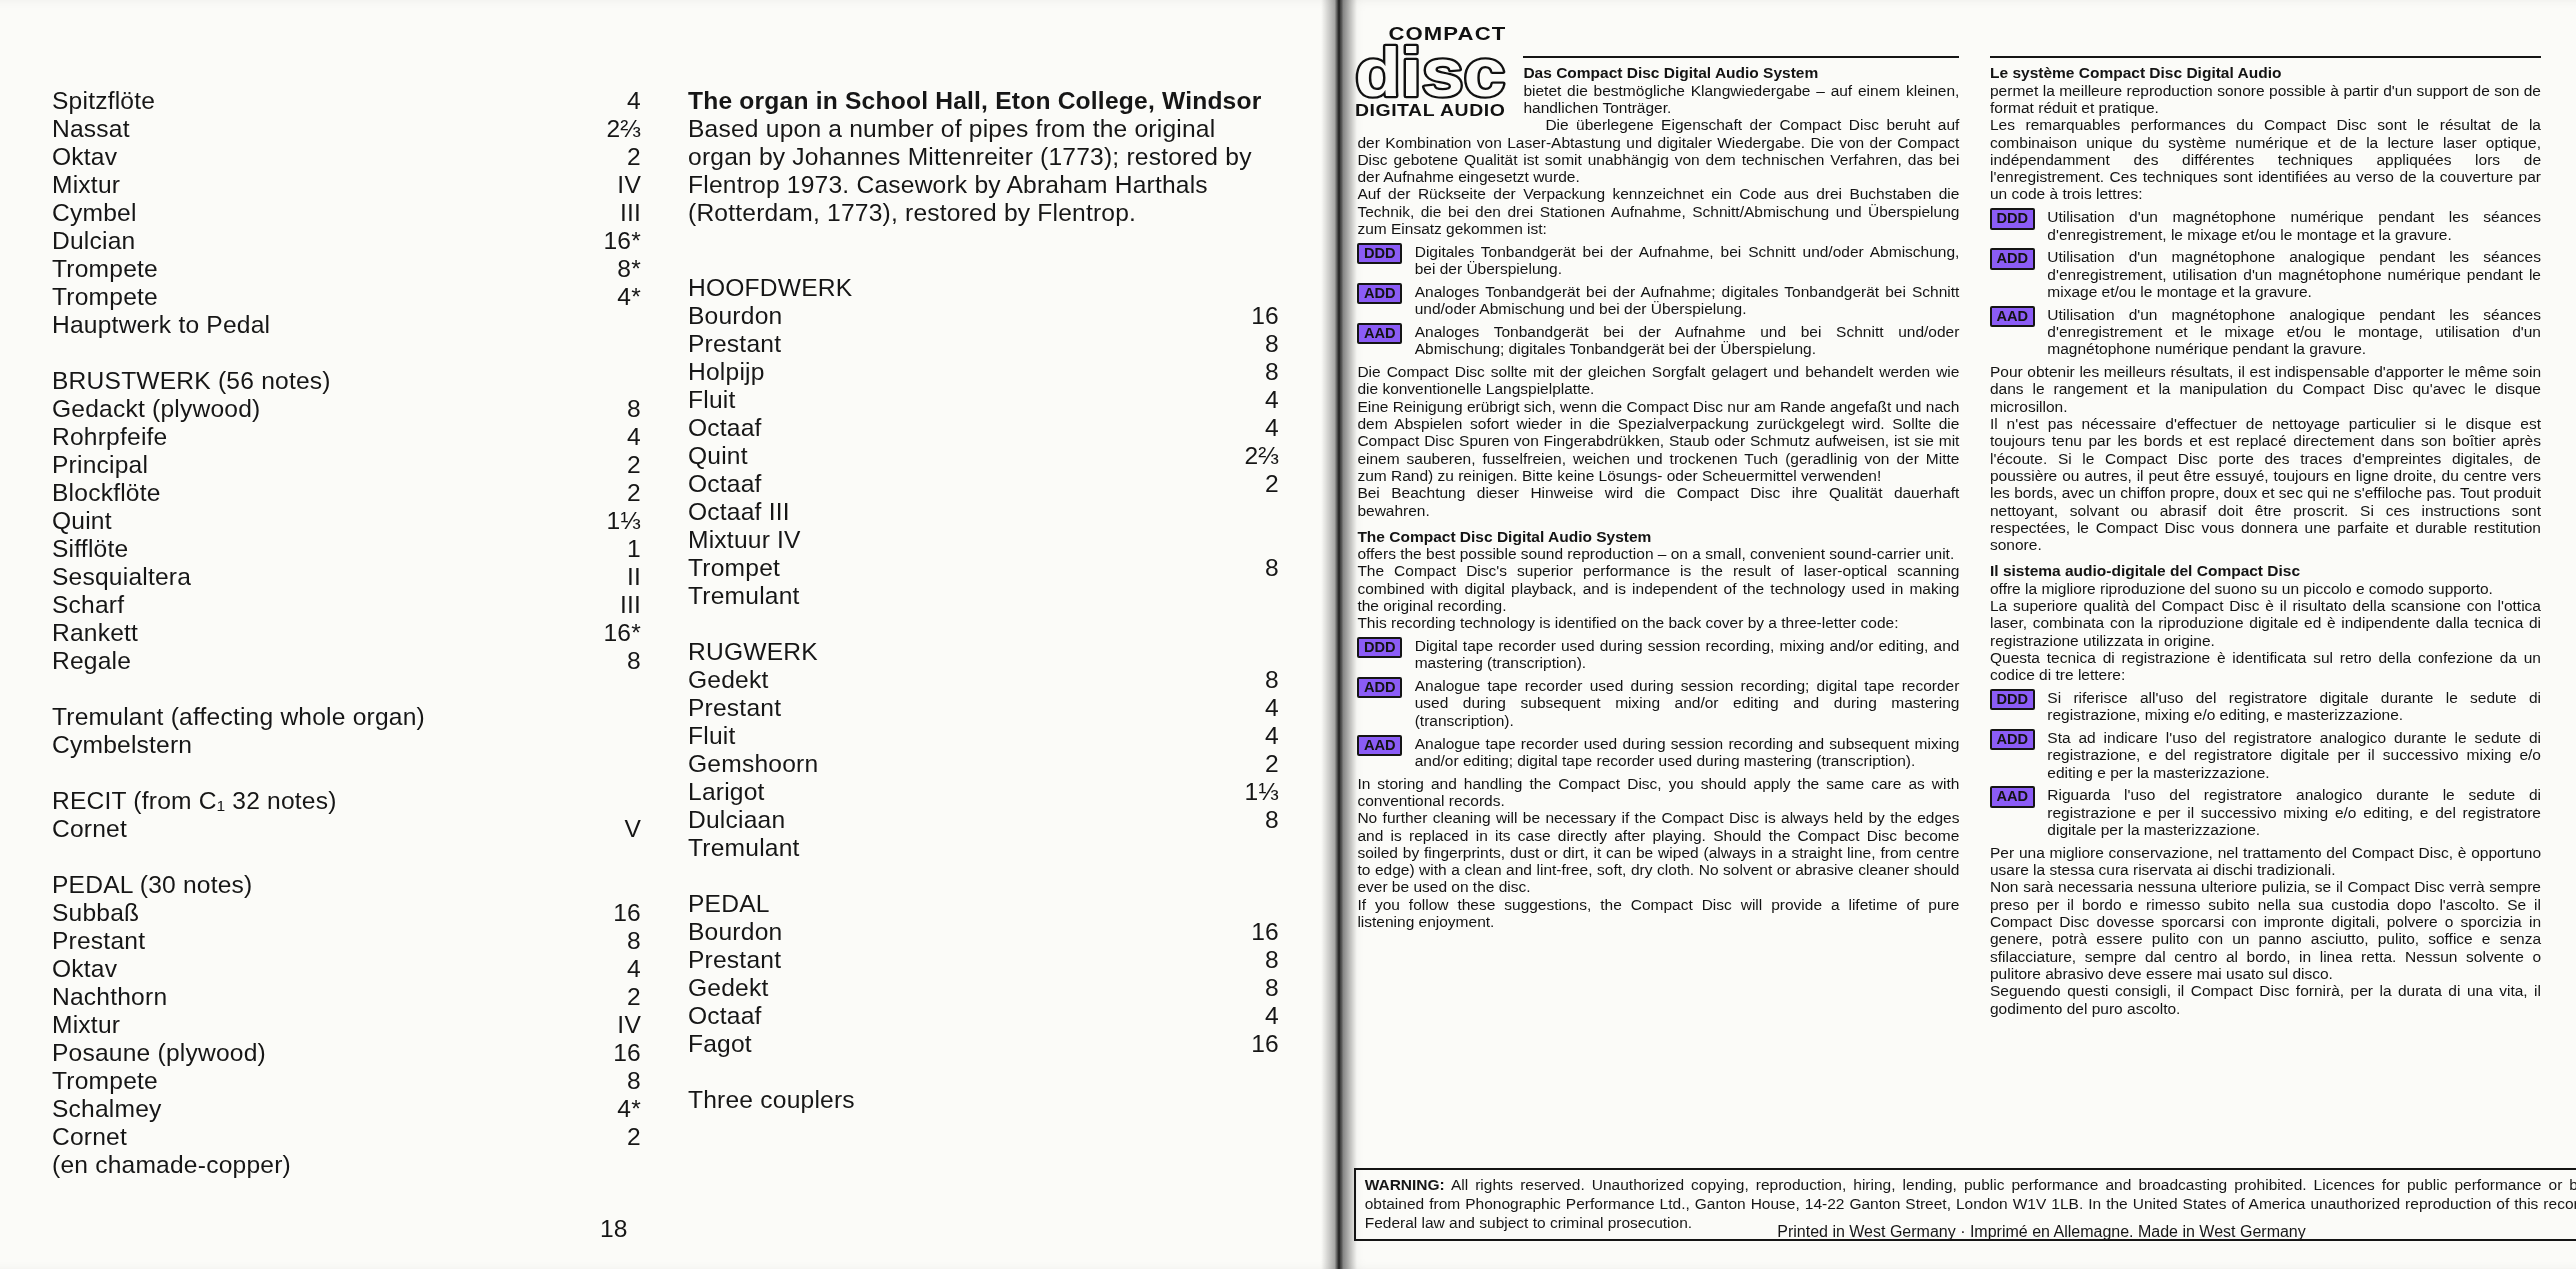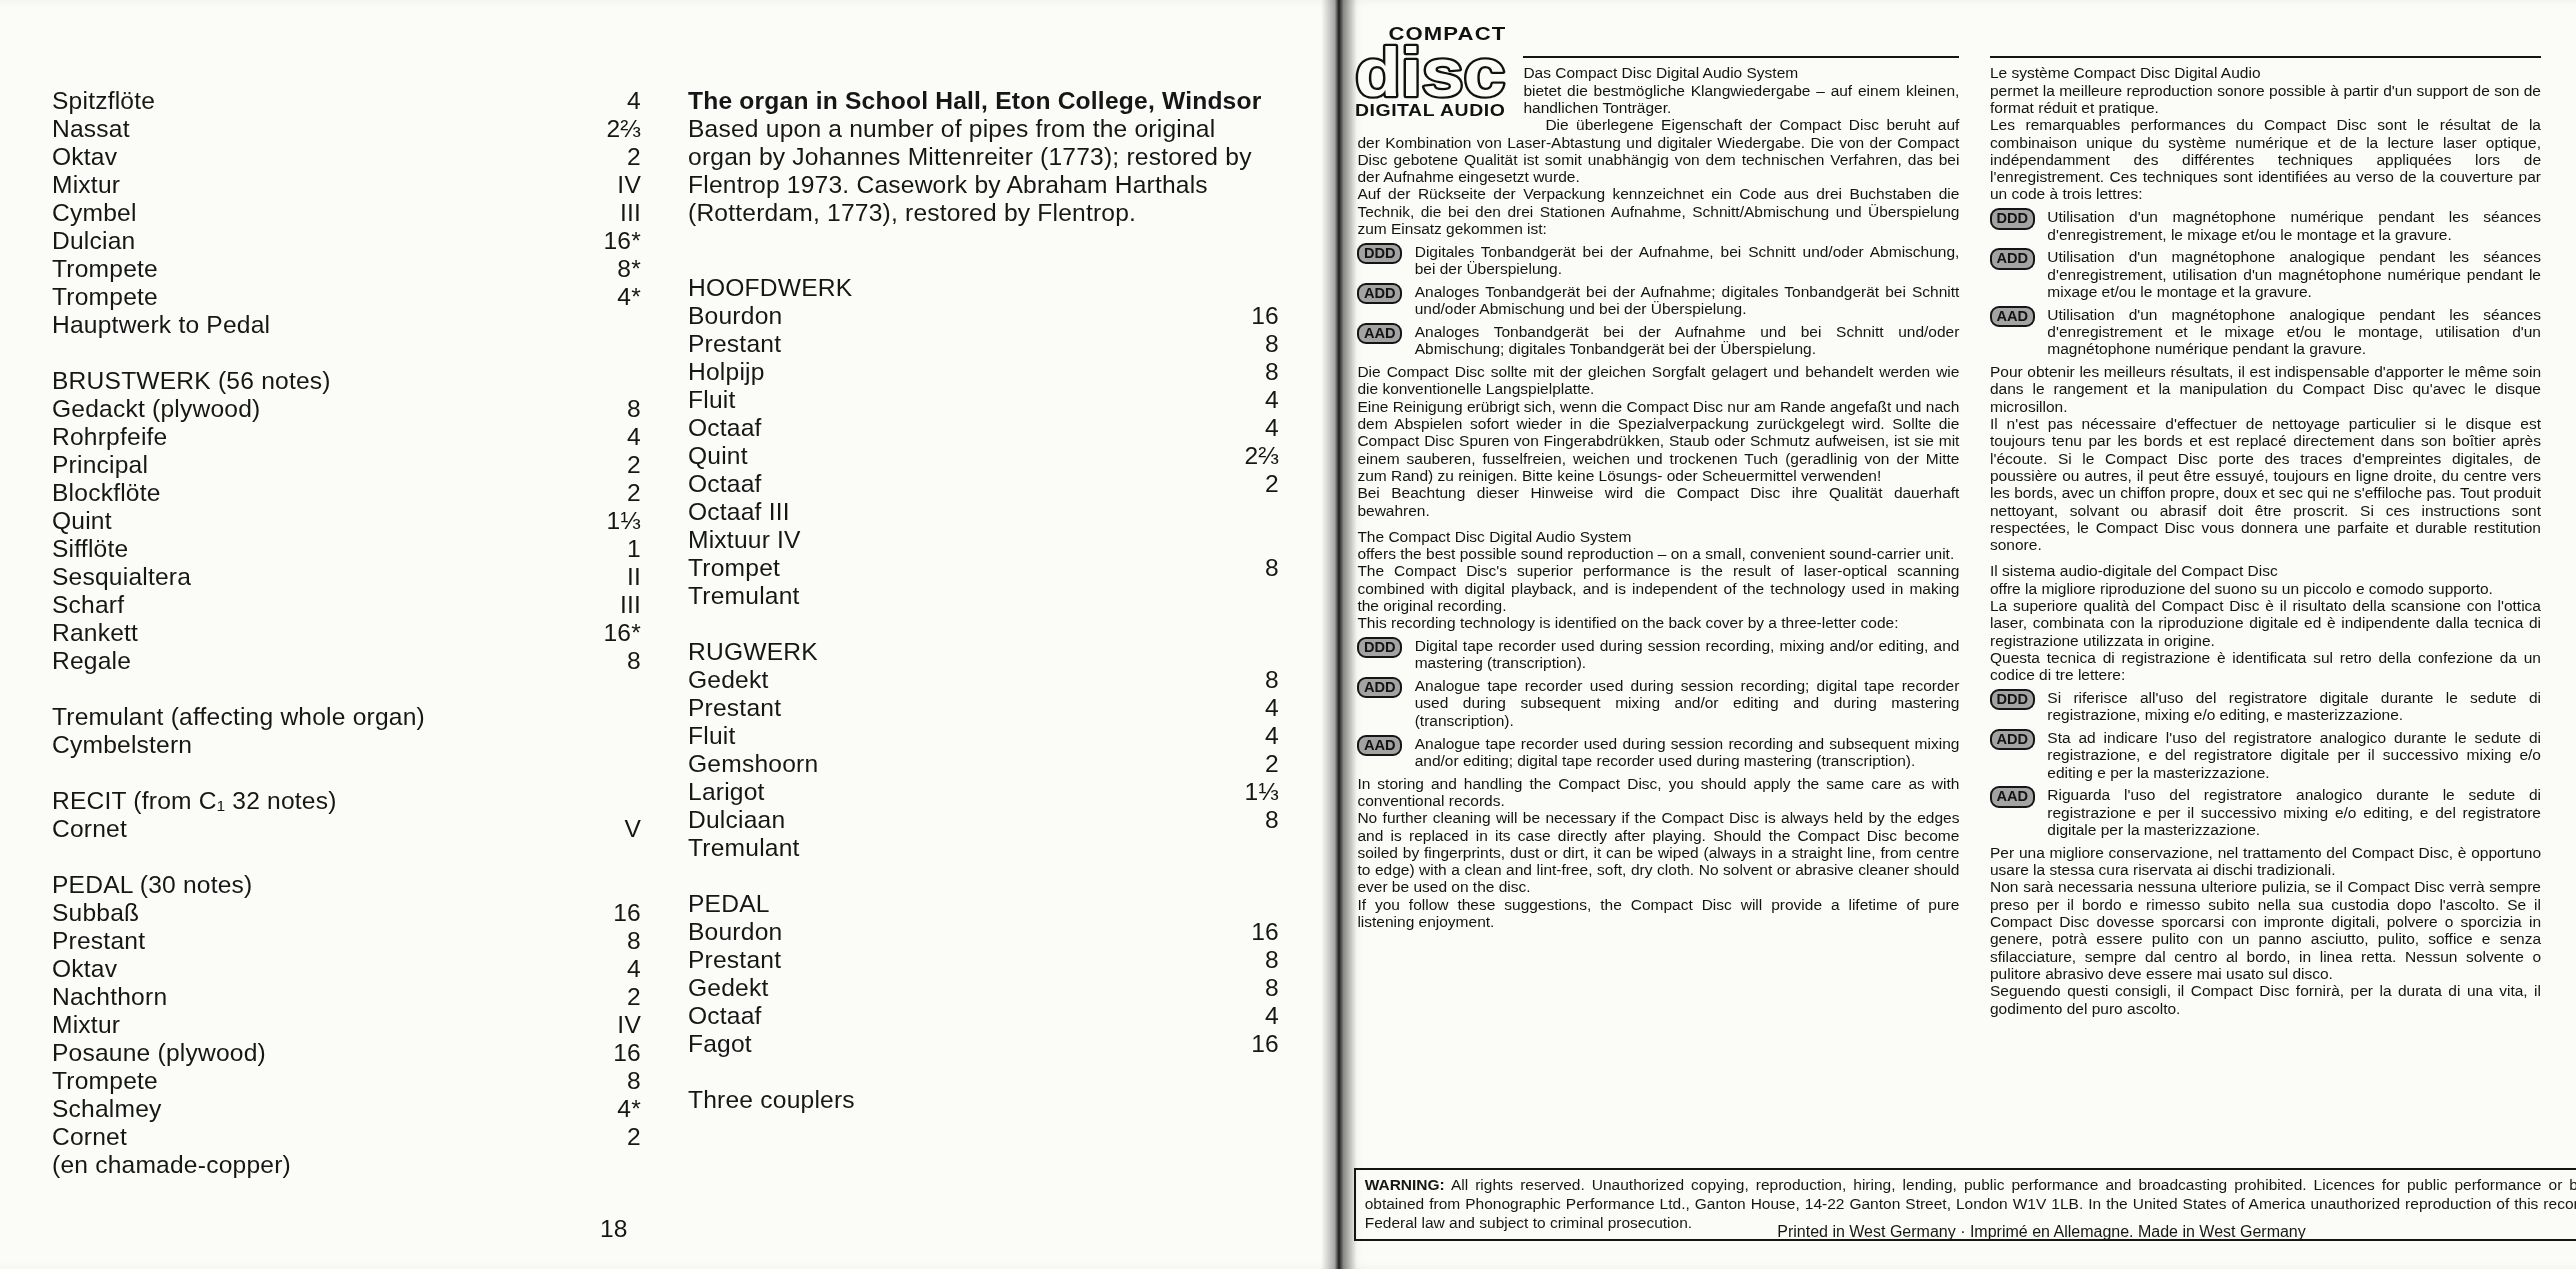--- a/index.html
+++ b/index.html
@@ -32,31 +32,31 @@
 
   
   .col { position:absolute; top:56px; font-size:15.5px; line-height:17.3px; text-align:justify; color:#131313; }
   .colA { left:16.4px;  width:602px; }
   .colB { left:649px; width:551px; }
   .rule { border-top:2.7px solid #151515; margin:0 0 6.4px 0; }
   .rule-indent { margin-left:166px; }
   .logo-spacer { float:left; width:166px; height:73px; }
   .logo { position:absolute; left:12.7px; top:22px; width:156px; height:100px; }
   .logo svg text { font-family:"Liberation Sans", sans-serif; }
-  .sec-heading { font-weight:normal; text-align:left; }
+  .sec-heading { font-weight:bold; text-align:left; }
   .head-gap { margin-top:9px; }
   p.para { margin:0; }
   p.indent { text-indent:22px; }
   p.care-first { margin-top:4.5px; }
   .code-row { display:flex; margin:5.5px 0; }
   .code-box {
     flex:0 0 auto; align-self:flex-start; font-weight:bold; text-align:center;
-    border:2.7px solid #151515; border-radius:9px; padding:0 4.5px; min-width:40px;
+    border:2.7px solid #151515; border-radius:2px; padding:0 4.5px; min-width:40px;
     font-size:14.6px; line-height:17.3px; margin-right:12.7px; box-sizing:border-box;
-    background:#a3a3a3;
+    background:#8b5cf6;
   }
   .code-text { flex:1 1 auto; text-align:justify; }
   .warning {
     position:absolute; left:12.7px; top:1168px; width:1376px; box-sizing:border-box;
     border:2.7px solid #151515; padding:4.5px 9px 7.3px 9px;
     font-size:15.5px; line-height:19px; text-align:justify;
   }
   .warning .bold { font-weight:bold; }
   .footer { position:absolute; left:200px; top:1223px; width:1001px; text-align:center; font-size:16px; }
 </style>

